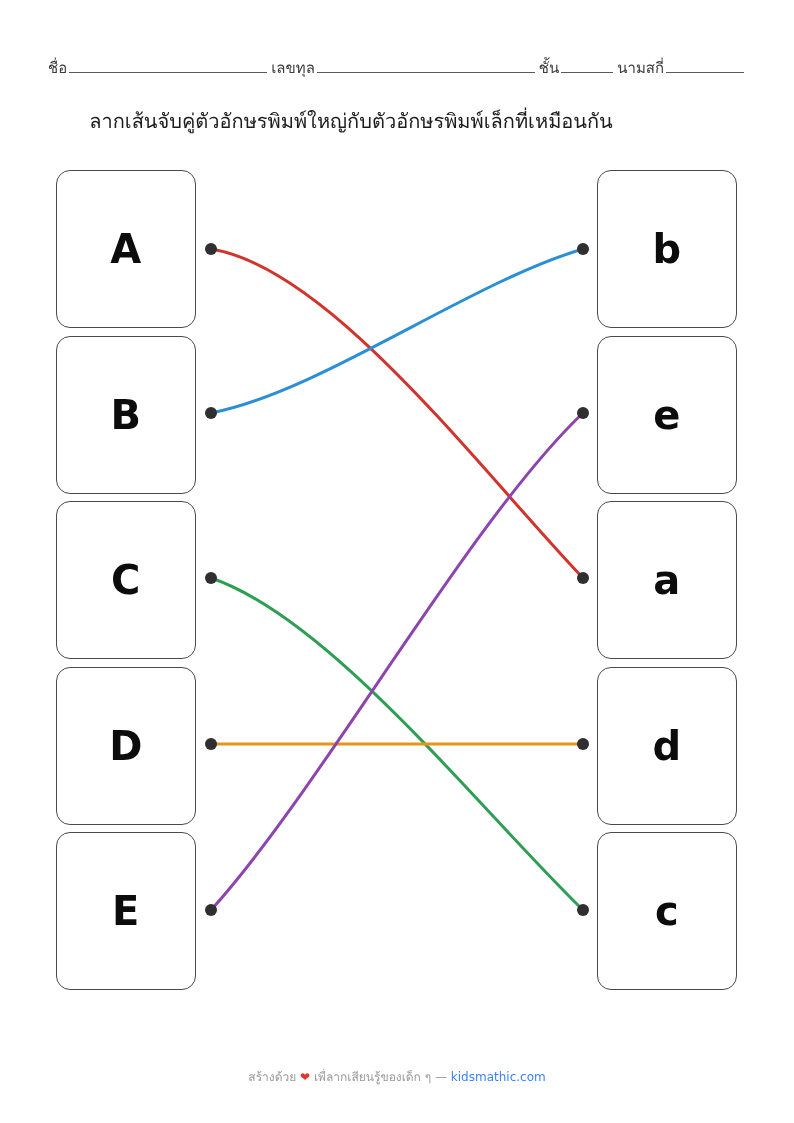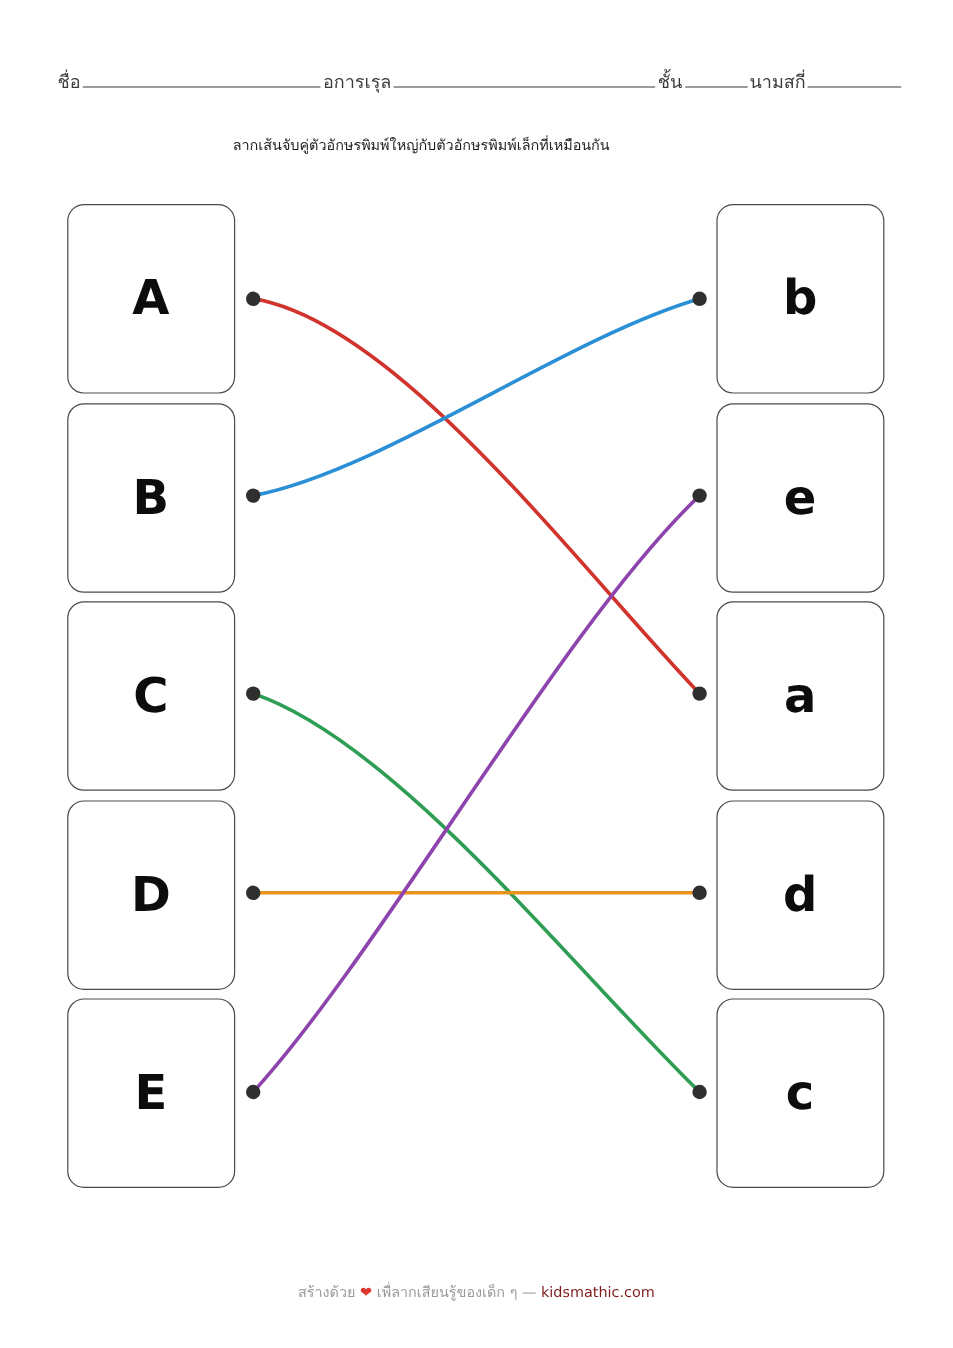--- a/index.html
+++ b/index.html
@@ -21,20 +21,21 @@
     position: absolute;
     left: 48px;
     top: 58px;
     width: 698px;
     height: 26px;
     display: flex;
     align-items: baseline;
     font-size: 15px;
     color: #3c3c3c;
     white-space: nowrap;
+    justify-content: center;
   }
   .name-row .nlabel {
     font-size: 15px;
     line-height: 20px;
     color: #3c3c3c;
   }
   .rule {
     flex: 0 0 auto;
     border-bottom: 1.1px solid #5a5a5a;
     height: 0;
@@ -46,21 +47,21 @@
   .rule.r-no { width: 78px; }
   .gap-sm { display: inline-block; width: 10px; }
 
   
   .title {
     position: absolute;
     left: 0;
     top: 106px;
     width: 702px;
     text-align: center;
-    font-size: 12px;
+    font-size: 20px;
     line-height: 30px;
     color: #1d1d1d;
     font-weight: 400;
   }
 
   
   .board {
     position: absolute;
     left: 0;
     top: 0;
@@ -105,30 +106,30 @@
     position: absolute;
     left: 0;
     top: 1068px;
     width: 794px;
     text-align: center;
     font-size: 12px;
     color: #9a9a9a;
     line-height: 18px;
   }
   .footer .heart { color: #e0352b; font-size: 12px; }
-  .footer .site { color: #7f1d1d; }
+  .footer .site { color: #3b82f6; }
 </style>
 </head>
 <body>
 
 <div class="name-row">
   <span class="nlabel">ชื่อ</span>
   <span class="rule r-name"></span>
   <span class="gap-sm"></span>
-  <span class="nlabel">อการเรุล</span>
+  <span class="nlabel">เลขทุล</span>
   <span class="rule r-surname"></span>
   <span class="gap-sm"></span>
   <span class="nlabel">ชั้น</span>
   <span class="rule r-class"></span>
   <span class="gap-sm"></span>
   <span class="nlabel">นามสกี่</span>
   <span class="rule r-no"></span>
 </div>
 
 <div class="title">ลากเส้นจับคู่ตัวอักษรพิมพ์ใหญ่กับตัวอักษรพิมพ์เล็กที่เหมือนกัน</div>

